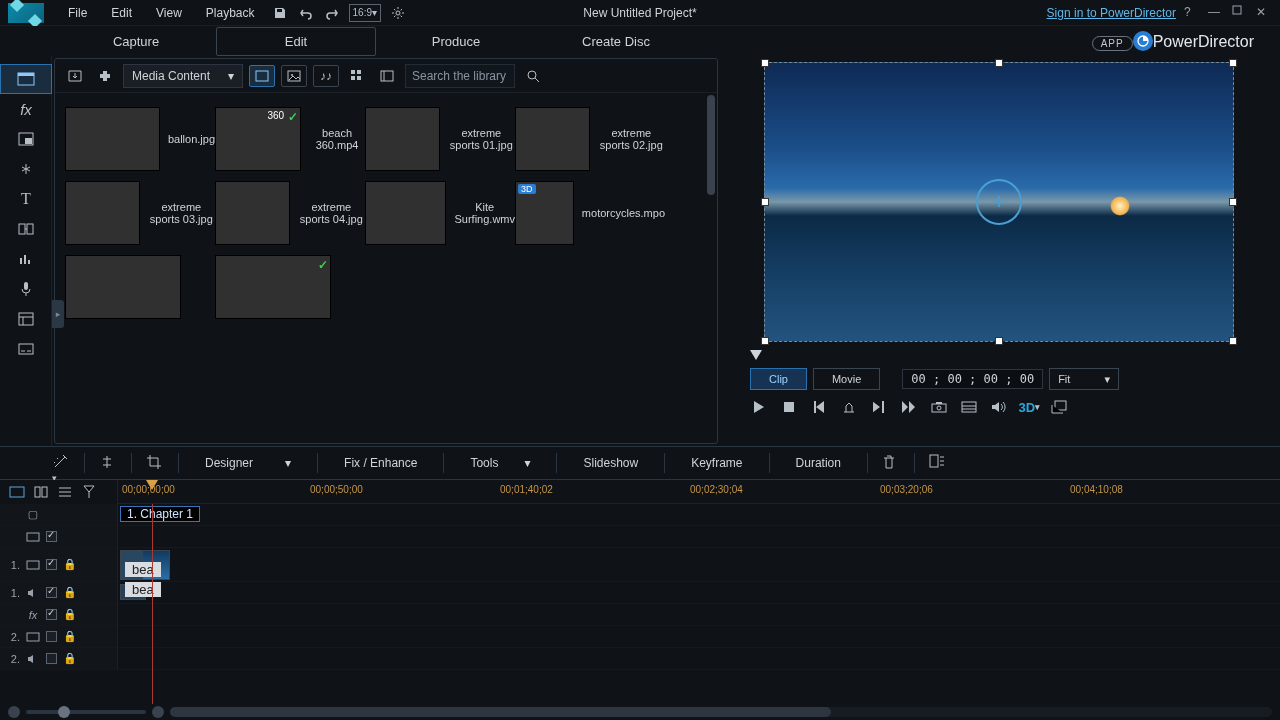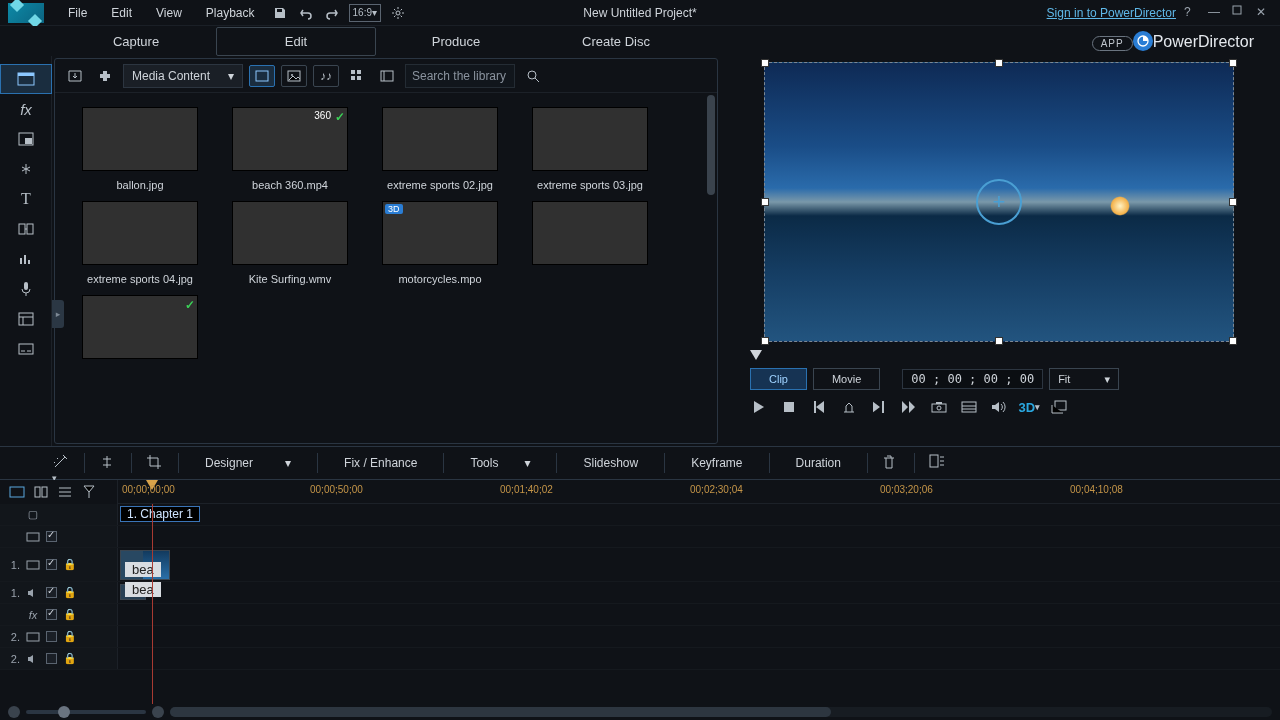--- a/index.html
+++ b/index.html
@@ -37,21 +37,21 @@
 
 .library{flex:1;background:#0f1217;border:1px solid #2a3542;margin:2px;border-radius:3px;display:flex;flex-direction:column;min-width:0}
 .lib-toolbar{height:34px;display:flex;align-items:center;gap:6px;padding:0 8px;border-bottom:1px solid #1c2128}
 .lib-btn{width:24px;height:24px;display:flex;align-items:center;justify-content:center;color:#b7bfc7}
 .media-select{width:120px;height:24px;background:#1a1f26;border:1px solid #2c3540;display:flex;align-items:center;padding:0 8px;justify-content:space-between;color:#cfd4da;font-size:12px}
 .filter-pill{width:26px;height:22px;border:1px solid #3a4550;border-radius:2px;display:flex;align-items:center;justify-content:center;color:#b7bfc7}
 .filter-pill.active{background:#1a2d3f;border-color:#2a71b0}
 .search{flex:0 0 110px;height:24px;background:#11161c;border:1px solid #242c34;color:#8a939e;padding:0 6px;display:flex;align-items:center;font-size:12px}
 .lib-grid{flex:1;overflow:hidden;position:relative;padding:14px 10px}
 .grid{display:grid;grid-template-columns:repeat(4,150px);gap:10px 0;justify-content:start}
-.thumb{width:150px;display:flex;flex-direction:column;align-items:center;gap:8px}
+.thumb{width:150px;display:flex;flex-direction:row;align-items:center;gap:8px}
 .thumb .img{width:116px;height:64px;position:relative;background:#303030;border:1px solid #000}
 .thumb .cap{font-size:11px;color:#cfd4da;text-align:center}
 .badge360{position:absolute;top:2px;right:16px;font-size:10px;color:#fff}
 .check{position:absolute;top:2px;right:2px;color:#3bd157;font-weight:bold}
 .badge3d{position:absolute;top:2px;left:2px;background:#2a7dd4;color:#fff;font-size:9px;padding:0 3px;border-radius:2px}
 .lib-scroll{position:absolute;right:2px;top:2px;width:8px;height:100px;background:#3a434d;border-radius:4px}
 
 
 .preview{width:560px;padding:6px 10px 0 8px;background:#0f1217}
 .canvas{width:470px;height:280px;margin:0 auto;position:relative;background:linear-gradient(to bottom,#0e2a55 0%,#1a4d87 30%,#2a6bab 45%,#7a98a9 50%,#0b2a46 55%,#153d63 75%,#22547f 100%);border:1px dashed #7c8894}
@@ -306,20 +306,24 @@
             <div class="cap">ballon.jpg</div>
           </div>
           <div class="thumb">
             <div class="img bg2">
               <span class="badge360">360</span>
               <span class="check">✓</span>
             </div>
             <div class="cap">beach 360.mp4</div>
           </div>
           <div class="thumb">
+            <div class="img bg3"></div>
+            <div class="cap">extreme sports 01.jpg</div>
+          </div>
+          <div class="thumb">
             <div class="img bg4"></div>
             <div class="cap">extreme sports 02.jpg</div>
           </div>
           <div class="thumb">
             <div class="img bg5"></div>
             <div class="cap">extreme sports 03.jpg</div>
           </div>
           <div class="thumb">
             <div class="img bg6"></div>
             <div class="cap">extreme sports 04.jpg</div>

